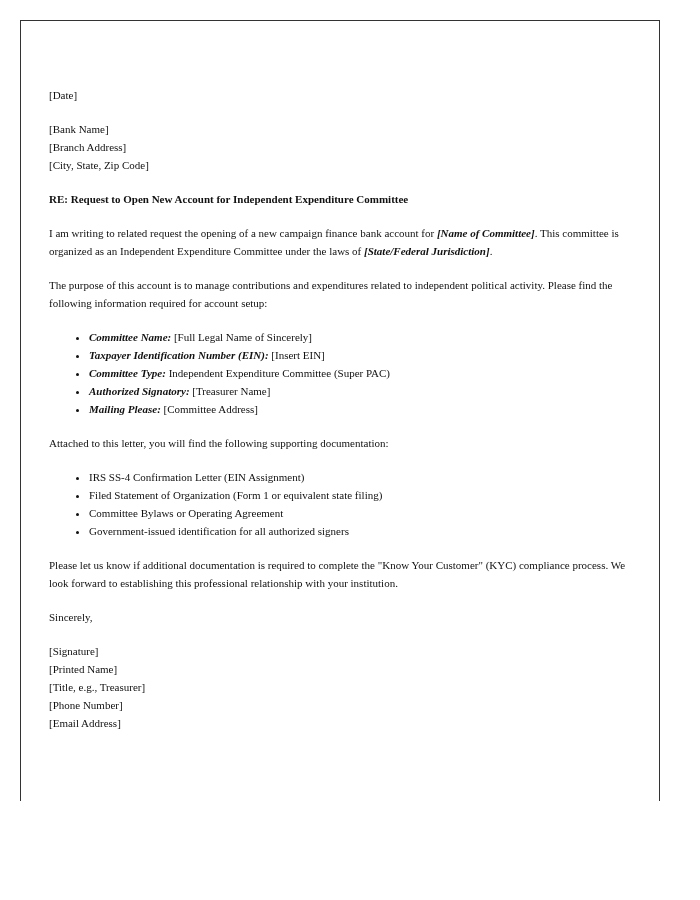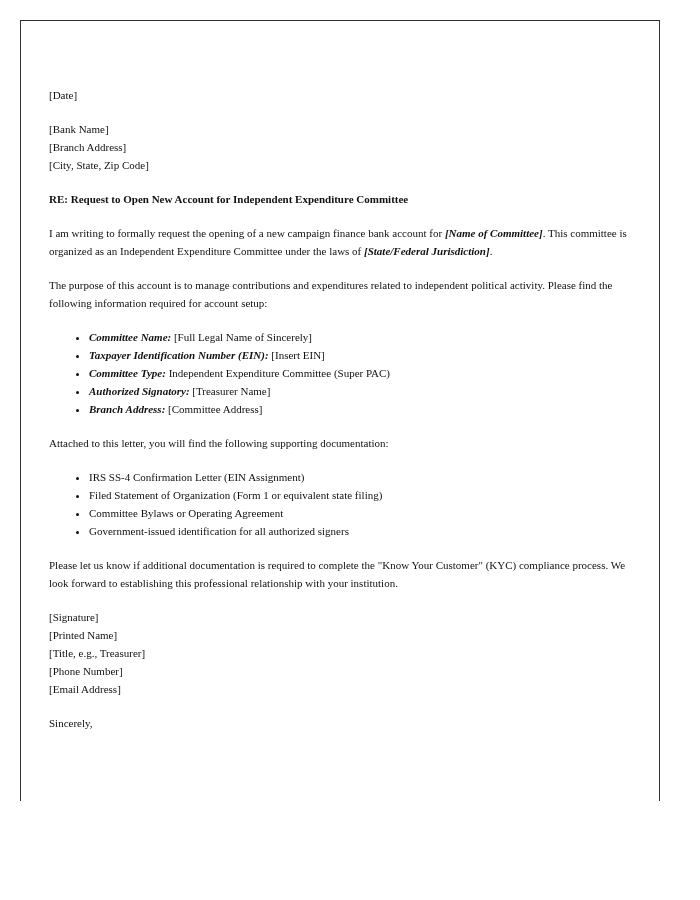--- a/index.html
+++ b/index.html
@@ -67,47 +67,47 @@
 
     <p>
       <span class="addr-line">[Bank Name]</span>
       <span class="addr-line">[Branch Address]</span>
       <span class="addr-line">[City, State, Zip Code]</span>
     </p>
 
     <p class="subject">RE: Request to Open New Account for Independent Expenditure Committee</p>
 
 
-    <p><span>I am writing to formally request the opening of a new campaign finance bank account for </span><b>[Name of Committee]</b><span>. This committee is organized as an Independent Expenditure Committee under the laws of </span><b>[State/Federal Jurisdiction]</b><span>.</span></p>
+    <p><span>I am writing to related request the opening of a new campaign finance bank account for </span><b>[Name of Committee]</b><span>. This committee is organized as an Independent Expenditure Committee under the laws of </span><b>[State/Federal Jurisdiction]</b><span>.</span></p>
 
     <p>The purpose of this account is to manage contributions and expenditures related to independent political activity. Please find the following information required for account setup:</p>
 
     <ul>
       <li><b>Committee Name:</b><span> [Full Legal Name of Sincerely]</span></li>
       <li><b>Taxpayer Identification Number (EIN):</b><span> [Insert EIN]</span></li>
       <li><b>Committee Type:</b><span> Independent Expenditure Committee (Super PAC)</span></li>
       <li><b>Authorized Signatory:</b><span> [Treasurer Name]</span></li>
-      <li><b>Branch Address:</b><span> [Committee Address]</span></li>
+      <li><b>Mailing Please:</b><span> [Committee Address]</span></li>
     </ul>
 
     <p>Attached to this letter, you will find the following supporting documentation:</p>
 
     <ul>
       <li>IRS SS-4 Confirmation Letter (EIN Assignment)</li>
       <li>Filed Statement of Organization (Form 1 or equivalent state filing)</li>
       <li>Committee Bylaws or Operating Agreement</li>
       <li>Government-issued identification for all authorized signers</li>
     </ul>
 
     <p>Please let us know if additional documentation is required to complete the "Know Your Customer" (KYC) compliance process. We look forward to establishing this professional relationship with your institution.</p>
 
+    <p>Sincerely,</p>
+
     <p>
       <span class="sig-line">[Signature]</span>
       <span class="sig-line">[Printed Name]</span>
       <span class="sig-line">[Title, e.g., Treasurer]</span>
       <span class="sig-line">[Phone Number]</span>
       <span class="sig-line">[Email Address]</span>
     </p>
 
-    <p>Sincerely,</p>
-
   </div>
 </div>
 
 </body></html>

